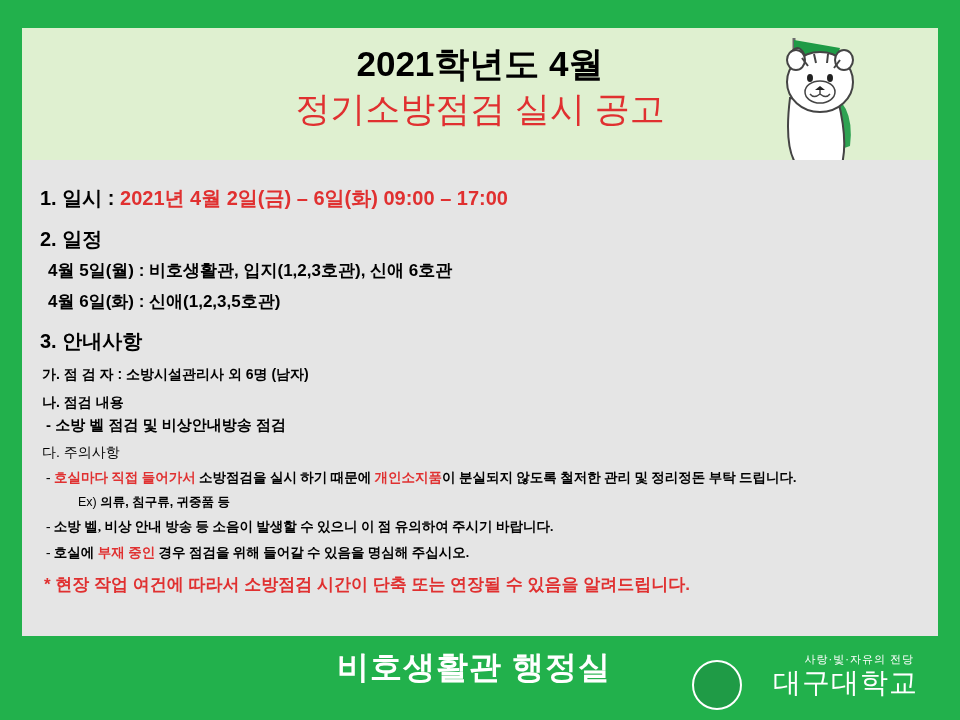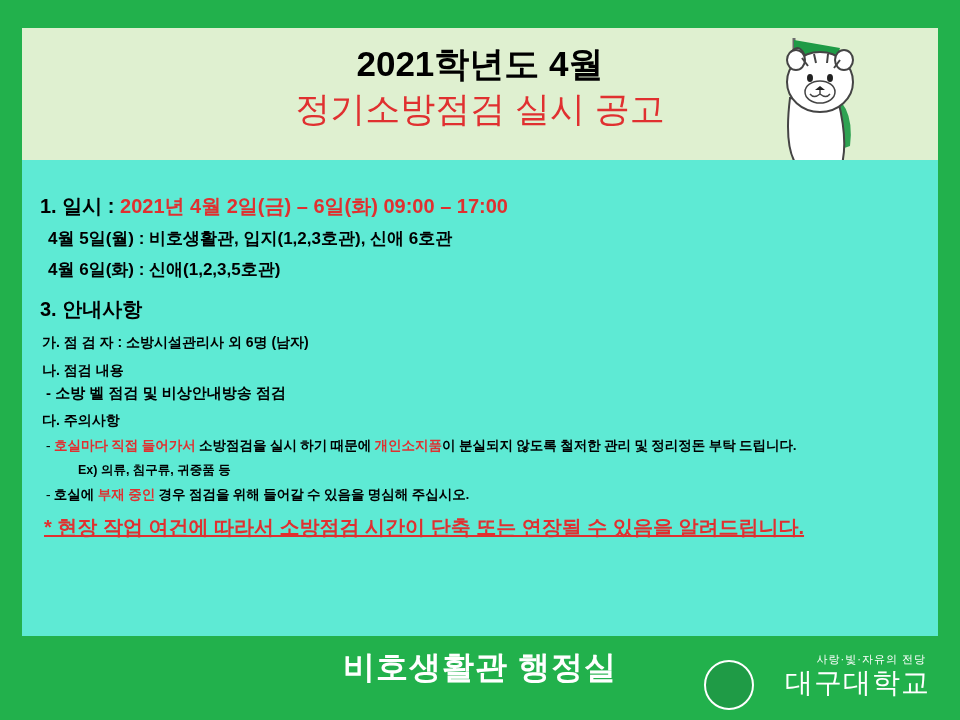--- a/index.html
+++ b/index.html
@@ -20,21 +20,21 @@
     height: 720px;
     background: #22b14c;
     box-sizing: border-box;
     padding: 28px 22px 0 22px;
   }
 
   .white-sheet {
     position: relative;
     width: 916px;
     height: 608px;
-    background: #5eead4;
+    background: #e5e5e5;
     box-sizing: border-box;
     overflow: hidden;
   }
 
   
   .header-band {
     position: relative;
     width: 100%;
     height: 132px;
     background: #dff0d0;
@@ -66,21 +66,21 @@
   .mascot {
     position: absolute;
     right: 24px;
     top: 0;
     width: 190px;
     height: 140px;
   }
 
   
   .content {
-    padding: 22px 18px 0 18px;
+    padding: 14px 18px 0 18px;
   }
 
   .sec-head {
     font-size: 20px;
     font-weight: bold;
     color: #000;
     margin: 10px 0 2px 0;
     line-height: 28px;
   }
   .sec-head .red {
@@ -114,21 +114,21 @@
     line-height: 20px;
   }
   .bullet-small {
     font-size: 15px;
     font-weight: bold;
     margin: 4px 0 6px 6px;
     line-height: 18px;
   }
   .sub-c {
     font-size: 14px;
-    font-weight: bold;
+    font-weight: normal;
     margin: 8px 0 4px 2px;
     line-height: 20px;
   }
   .note-line {
     font-size: 13.5px;
     font-weight: bold;
     margin: 6px 0 5px 6px;
     line-height: 20px;
     color: #000;
     font-family: Liberation Serif, serif;
@@ -136,36 +136,35 @@
   .note-line .red {
     color: #e03030;
   }
   .note-ex {
     font-size: 12.5px;
     font-weight: bold;
     margin: 3px 0 5px 38px;
     line-height: 18px;
   }
   .note-ex .lbl {
-    font-weight: bold;
+    font-weight: normal;
   }
   .footnote {
-    font-size: 20px;
+    font-size: 17px;
     font-weight: bold;
     color: #e03030;
     margin: 12px 0 0 4px;
     line-height: 20px;
-    text-decoration: underline;
   }
 
   
   .footer {
     position: absolute;
     left: 0;
-    right: 0;
+    right: 12px;
     bottom: 0;
     height: 88px;
     color: #ffffff;
   }
   .footer-title {
     position: absolute;
     left: 0;
     right: 0;
     top: 14px;
     text-align: center;
@@ -253,40 +252,42 @@
         <path d="M78 136 l0 2 M108 136 l0 2" stroke="#444" stroke-width="2"></path>
       </svg>
     </div>
 
     <div class="content">
 
       <div class="sec-head">
         <span>1.  일시 : </span><span class="red">2021년 4월 2일(금) – 6일(화) 09:00 – 17:00</span>
       </div>
 
+      <div class="sec-head-2">2.  일정</div>
       <div class="sched-line">4월 5일(월) : 비호생활관, 입지(1,2,3호관), 신애 6호관</div>
       <div class="sched-line">4월 6일(화) : 신애(1,2,3,5호관)</div>
 
       <div class="sec-head-2">3.  안내사항</div>
 
       <div class="sub-a">가. 점 검 자 : 소방시설관리사 외 6명 (남자)</div>
 
       <div class="sub-b">나. 점검 내용</div>
       <div class="bullet-small">- 소방 벨 점검 및 비상안내방송 점검</div>
 
       <div class="sub-c">다. 주의사항</div>
 
       <div class="note-line">
         <span>-  </span><span class="red">호실마다 직접 들어가서</span><span> 소방점검을 실시 하기 때문에 </span><span class="red">개인소지품</span><span>이 분실되지 않도록  철저한 관리 및 정리정돈 부탁 드립니다.</span>
       </div>
 
       <div class="note-ex">
         <span class="lbl">Ex)</span><span> 의류, 침구류, 귀중품 등</span>
       </div>
 
+      <div class="note-line">- 소방 벨, 비상 안내 방송 등 소음이 발생할 수 있으니 이 점 유의하여 주시기 바랍니다.</div>
 
       <div class="note-line">
         <span>- 호실에 </span><span class="red">부재 중인</span><span> 경우 점검을 위해 들어갈 수 있음을 명심해 주십시오.</span>
       </div>
 
       <div class="footnote">* 현장 작업 여건에 따라서 소방점검 시간이  단축 또는 연장될 수 있음을 알려드립니다.</div>
     </div>
   </div>
 
   <div class="footer">

